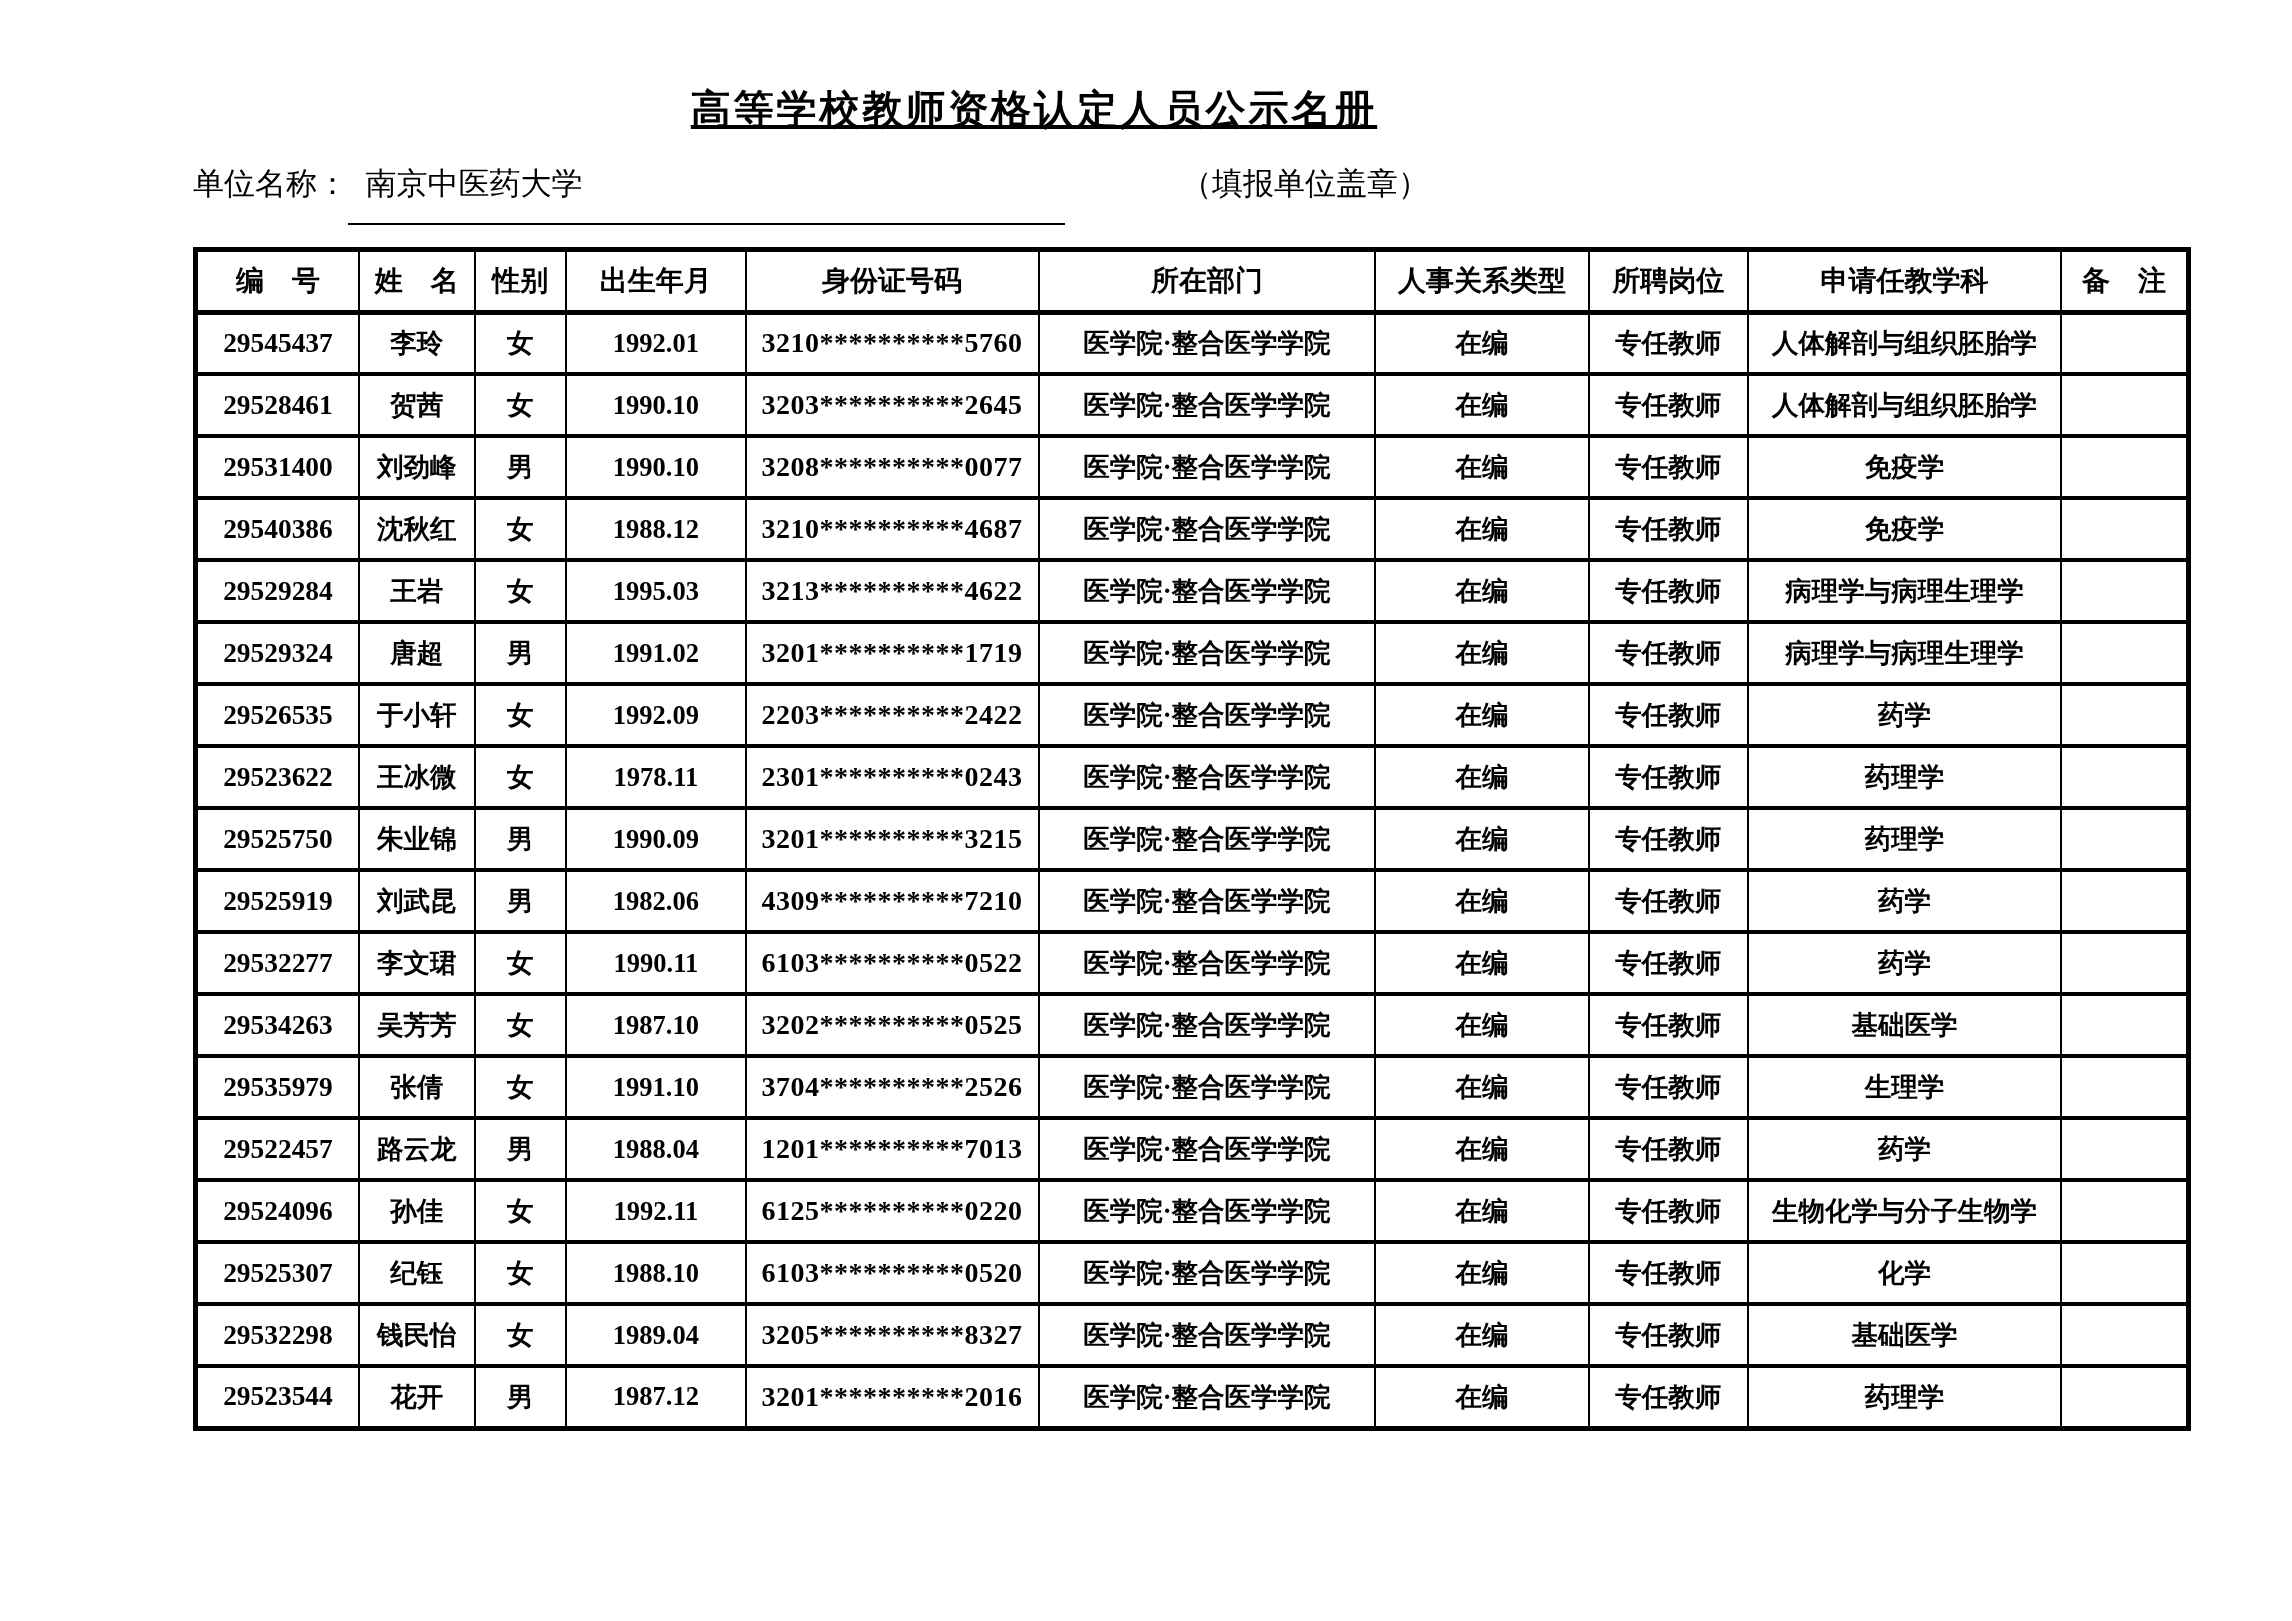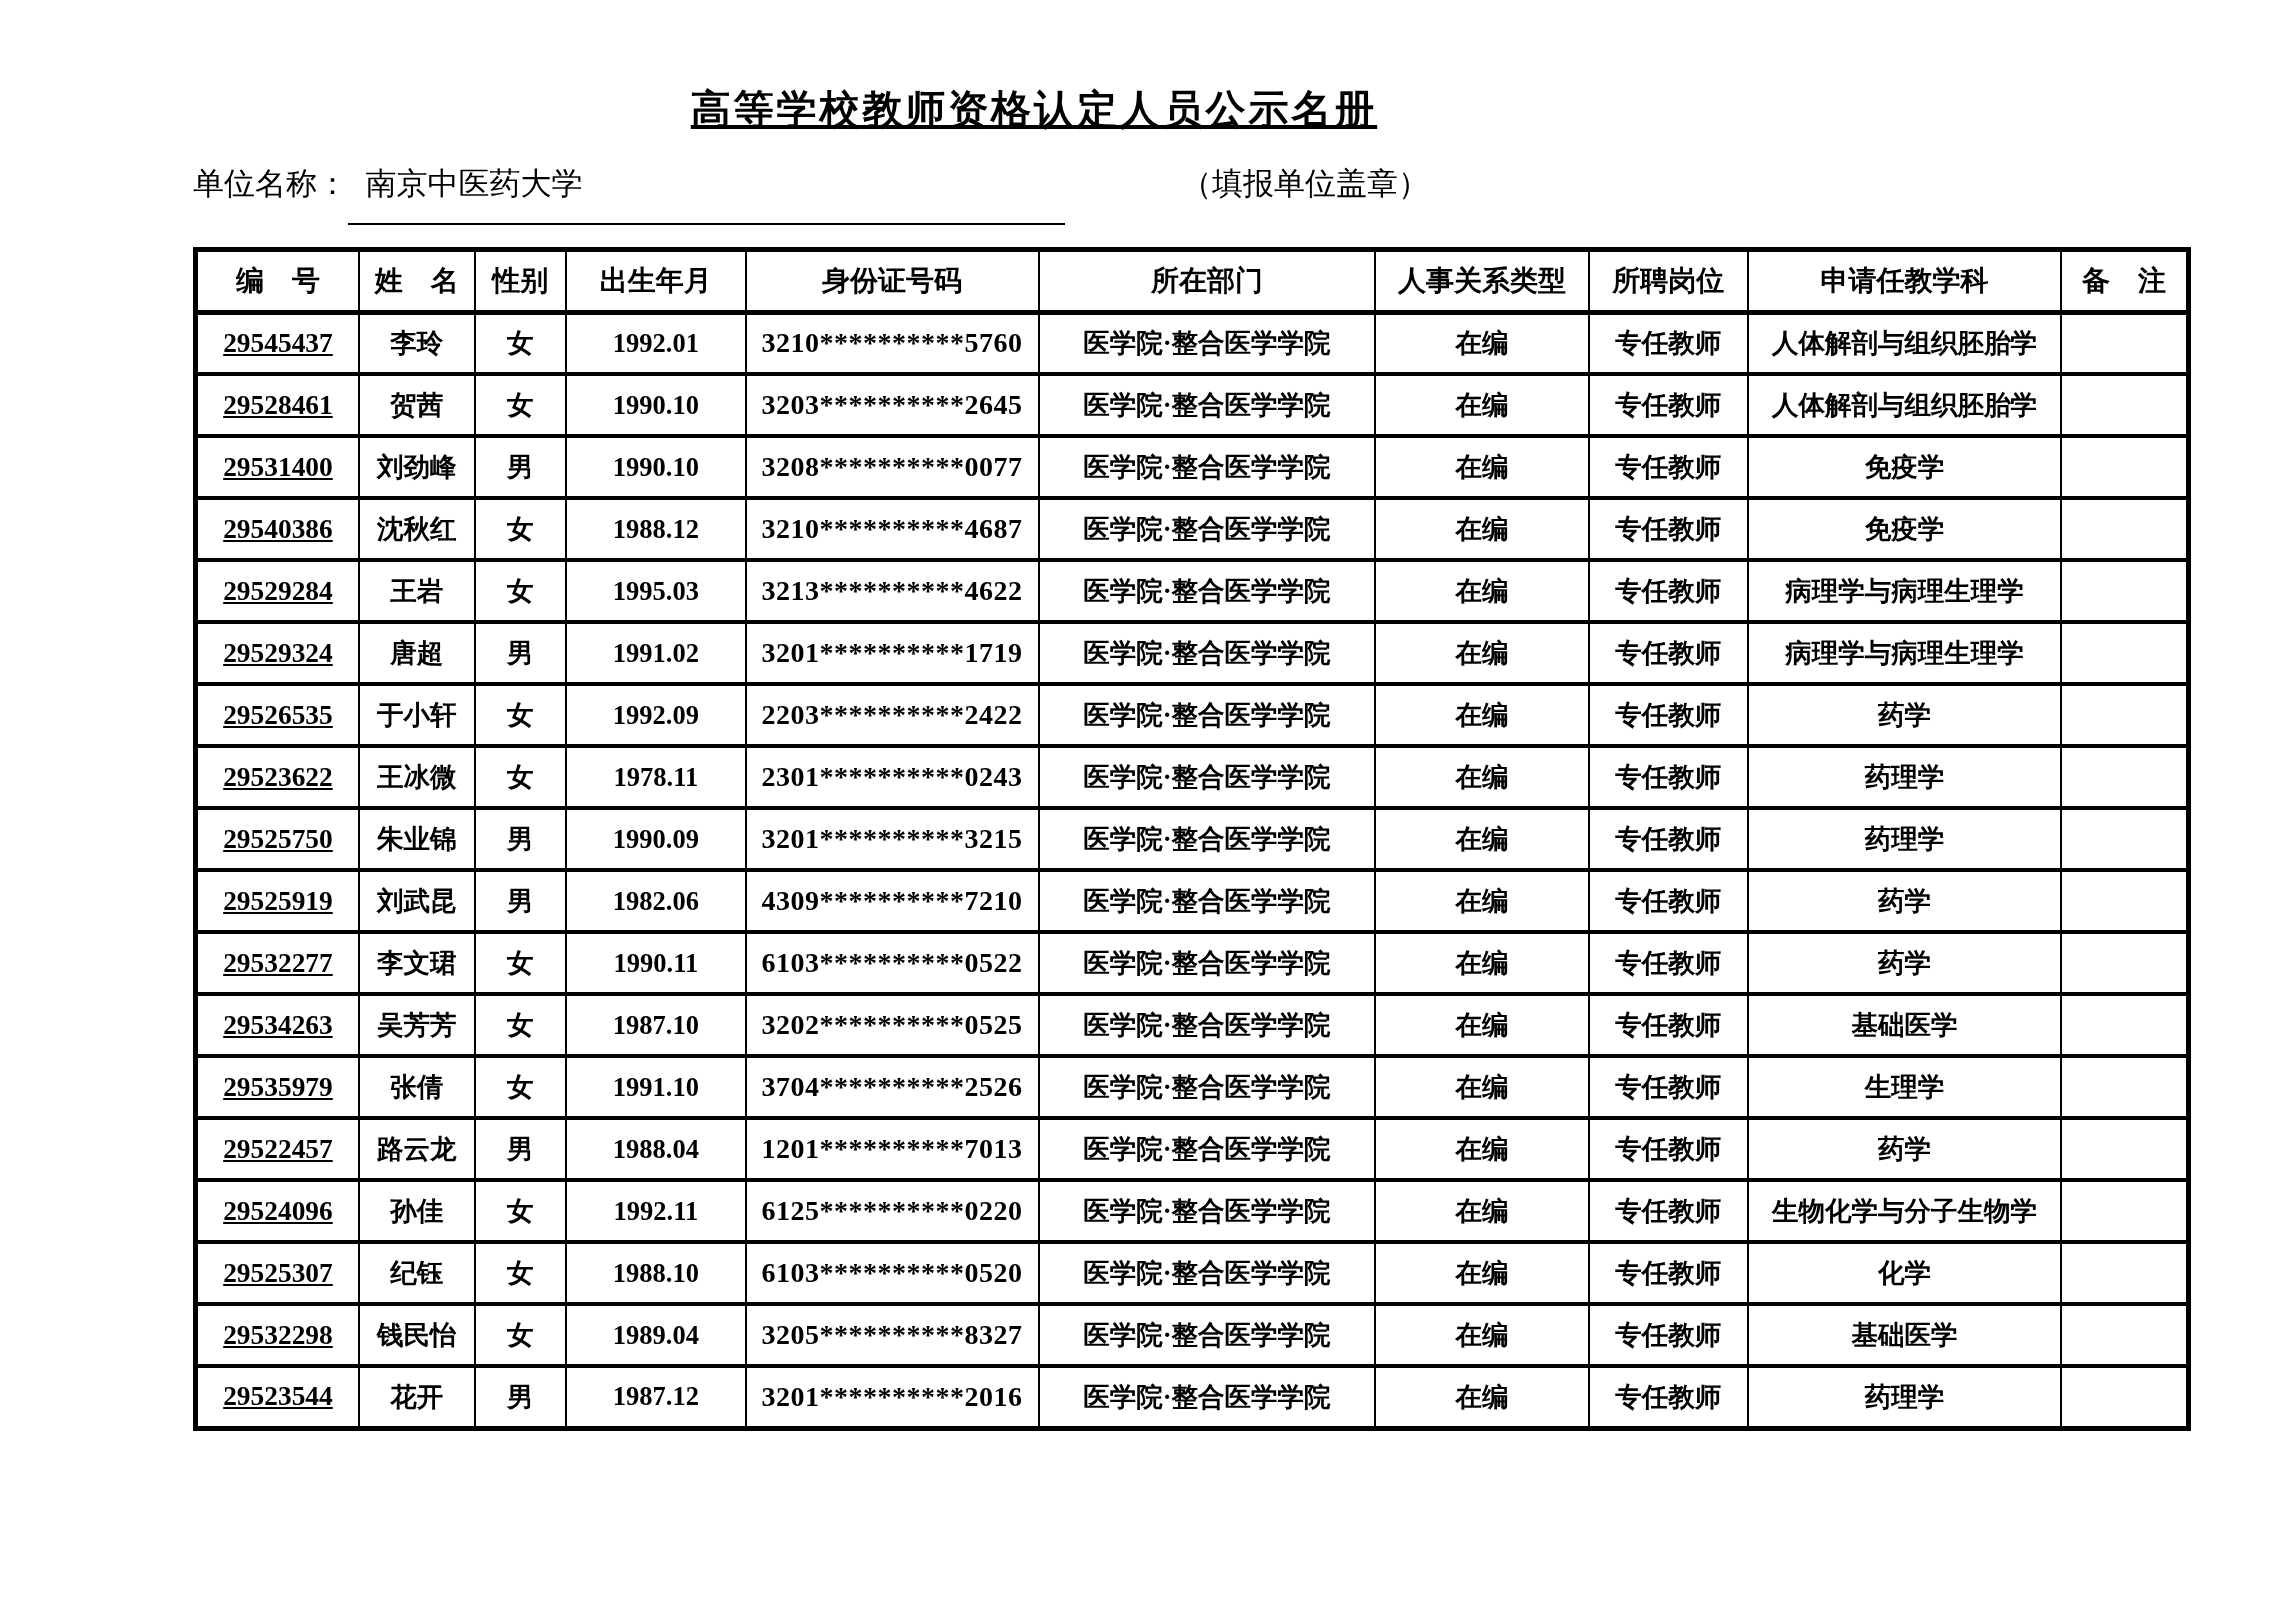--- a/index.html
+++ b/index.html
@@ -71,21 +71,21 @@
   thead th {
     height: 63px;
     font-size: 28px;
     border-bottom-width: 5.9px;
   }
   tbody td {
     height: 62px;
     font-size: 26.5px;
   }
   tbody td.col-4 { font-size: 28px; letter-spacing: 0.5px; }
-  tbody td.col-0 { font-size: 27.4px; text-decoration: underline; }
+  tbody td.col-0 { font-size: 27.4px; }
 </style>
 </head>
 <body>
 
 <div class="page-title">高等学校教师资格认定人员公示名册</div>
 
 <div class="info-row">
   <span class="unit-label">单位名称：</span>
   <span class="unit-line">南京中医药大学</span>
   <span class="stamp-note">（填报单位盖章）</span>

